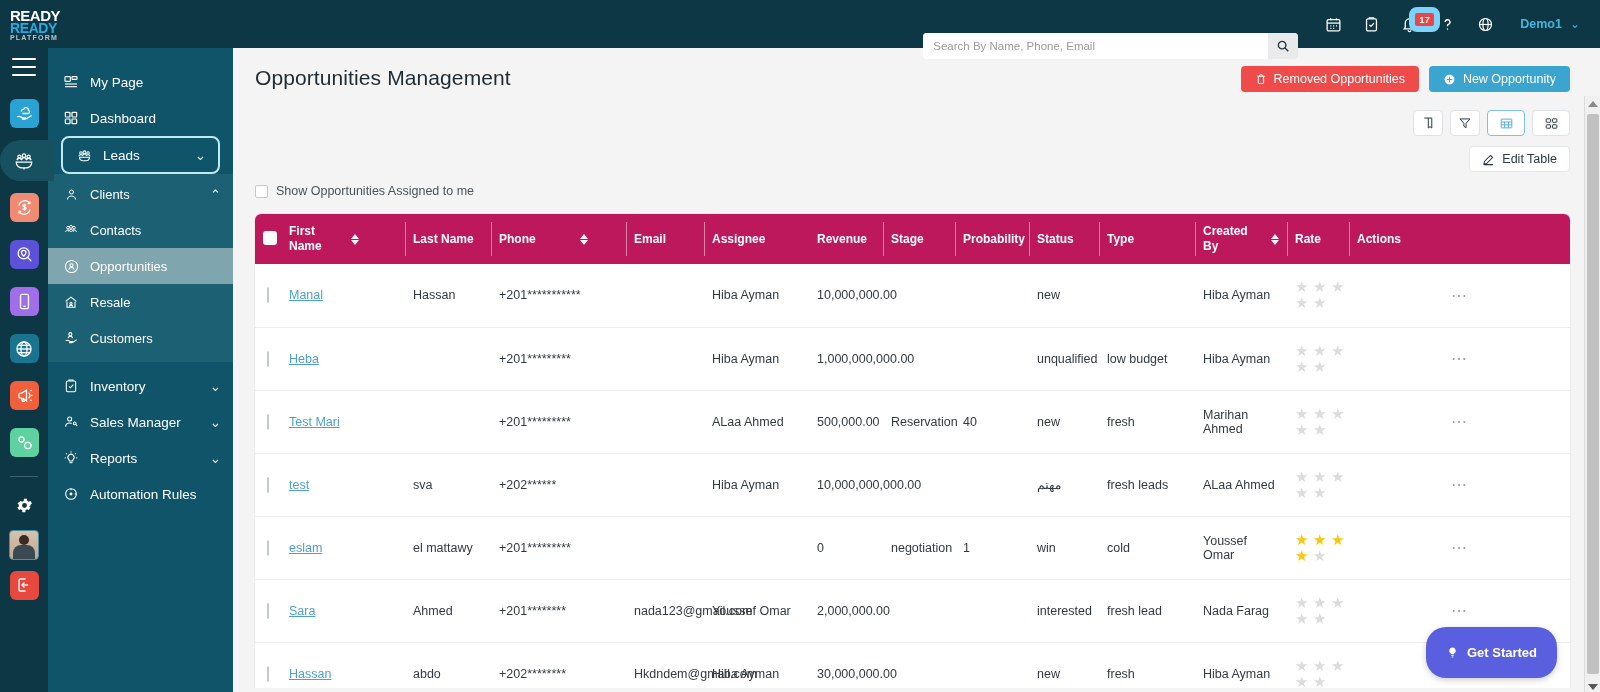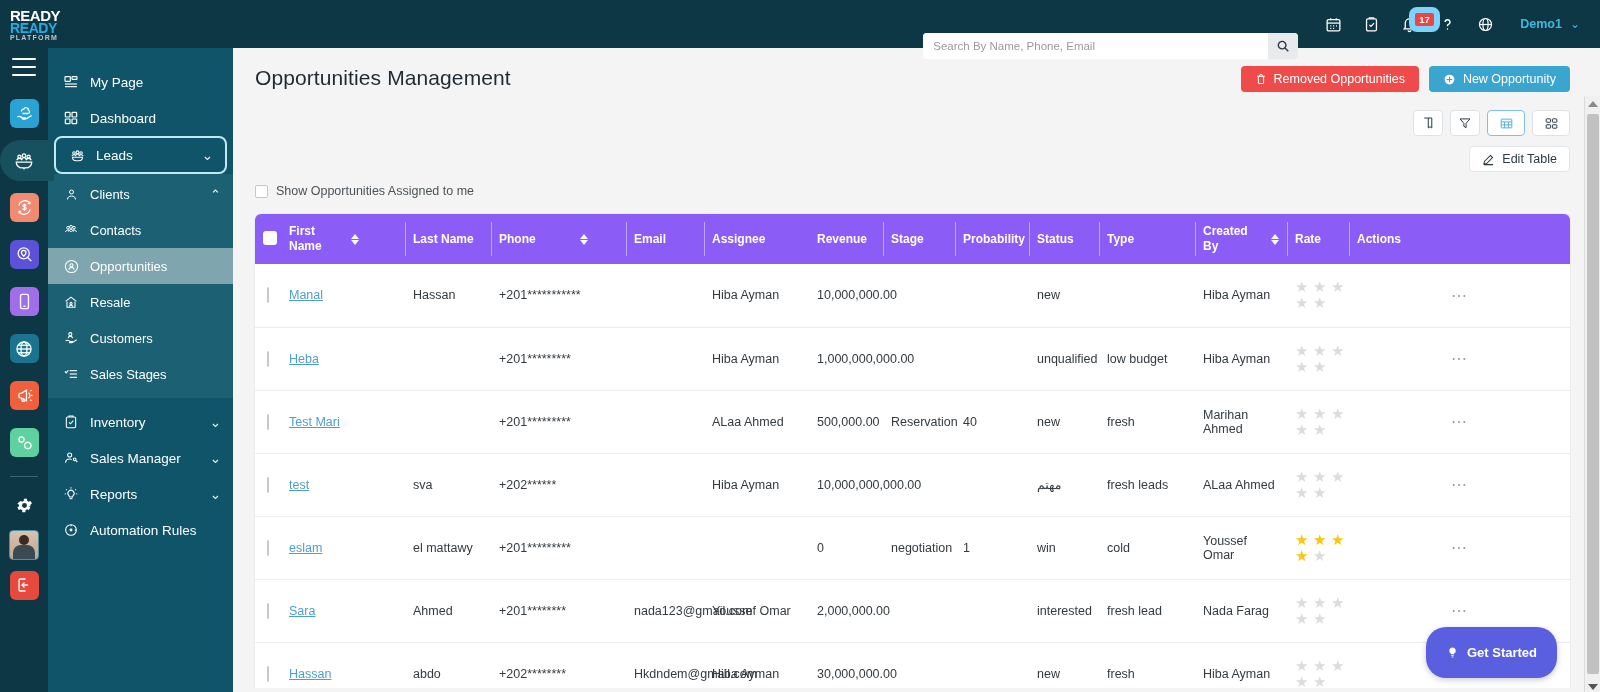--- a/index.html
+++ b/index.html
@@ -88,21 +88,21 @@
     position: relative; z-index: 20; padding-top: 16px;
   }
   .nav-item {
     height: 36px; display: flex; align-items: center; padding: 0 12px 0 14px;
     color: #ffffff; font-size: 13.5px; cursor: pointer; gap: 10px; position: relative;
   }
   .nav-item .ni-ico { width: 18px; display:flex; align-items:center; justify-content:center; flex: 0 0 18px;}
   .nav-item .ni-label { flex: 1; white-space: nowrap; }
   .nav-item .ni-caret { opacity: .9; }
   .nav-item.focused {
-    border: 2px solid #bfeaf5; border-radius: 8px; margin: 0 6px; height: 38px; padding-left: 12px;
+    border: 2px solid #bfeaf5; border-radius: 8px; margin: 0 13px; height: 38px; padding-left: 12px;
   }
   .subnav { background: #1b6073; padding: 2px 0 6px; }
   .subnav .nav-item { font-size: 13px; height: 36px; }
   .subnav .nav-item.selected { background: #7fa5af; }
   .nav-gap { height: 6px; }
 
   
   .main {
     flex: 1; background: #f4f4f4; overflow: hidden; position: relative;
     padding: 0 30px 0 22px; min-width: 0;
@@ -137,21 +137,21 @@
     cursor: pointer; flex: 0 0 13px;
   }
   .checkline span { font-size: 12.5px; color: #4c5358; }
 
   
   .table-wrap {
     margin-top: 16px; background: #fff; border-radius: 6px 6px 0 0; overflow: hidden;
     box-shadow: 0 0 0 1px #ececec;
   }
   table { width: 100%; border-collapse: collapse; table-layout: fixed; }
-  thead tr { background: #8b5cf6; }
+  thead tr { background: #be185d; }
   thead th {
     color: #fff; font-size: 12px; font-weight: bold; text-align: left;
     padding: 10px 8px; vertical-align: middle; position: relative;
   }
   thead th.sep::before {
     content: ""; position: absolute; left: 0; top: 8px; bottom: 8px; width: 1px; background: rgba(255,255,255,.45);
   }
   .th-in { display: flex; align-items: center; gap: 6px; }
   .th-txt { line-height: 1.25; }
   .sorter { display: flex; flex-direction: column; gap: 1px; line-height: 0; }
@@ -489,31 +489,20 @@
             <svg width="16" height="16" viewBox="0 0 24 24" fill="none" stroke="#fff" stroke-width="1.6">
               <circle cx="11" cy="6.2" r="2.3"></circle>
                 <path d="M7.6 12.3c.4-1.9 1.7-2.9 3.4-2.9s3 1 3.4 2.9"></path>
               <path d="M4 16.2c1.7-1.2 3.2-1 4.5-.2l2 1.2h3.3c.9 0 .9 1.3 0 1.3h-3.3"></path>
               <path d="M20.5 14.6l-5.3 3.6c-.8.5-1.5.7-2.4.7H9"></path>
             </svg>
           </span>
           <span class="ni-label">Customers</span>
         </div>
 
-        <div class="nav-item">
-          <span class="ni-ico">
-            <svg width="16" height="16" viewBox="0 0 24 24" fill="none" stroke="#fff" stroke-width="1.7">
-              <path d="M2.8 8.2l2 2 3.2-3.6"></path>
-                <line x1="10" y1="7" x2="21" y2="7"></line>
-              <line x1="10" y1="12" x2="21" y2="12"></line>
-                <line x1="10" y1="17" x2="21" y2="17"></line>
-            </svg>
-          </span>
-          <span class="ni-label">Sales Stages</span>
-        </div>
       </div>
 
       <div class="nav-gap"></div>
 
       <div class="nav-item">
         <span class="ni-ico">
           <svg width="16" height="16" viewBox="0 0 24 24" fill="none" stroke="#fff" stroke-width="1.6">
             <rect x="5" y="4.5" width="14" height="16" rx="2"></rect>
               <path d="M9 4.5V3h6v1.5"></path>
             <path d="M9 12.5l2.2 2.2L15.5 10"></path>

